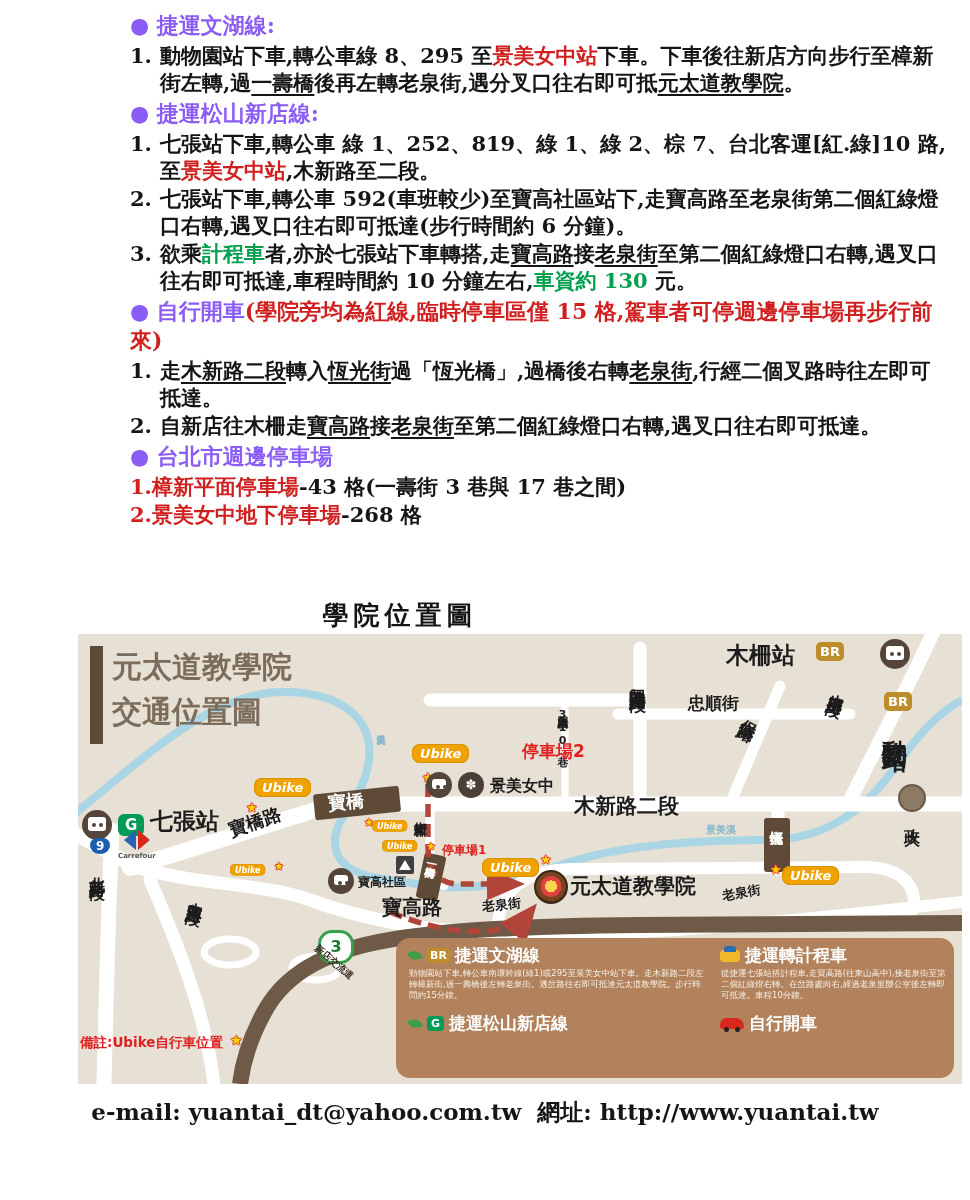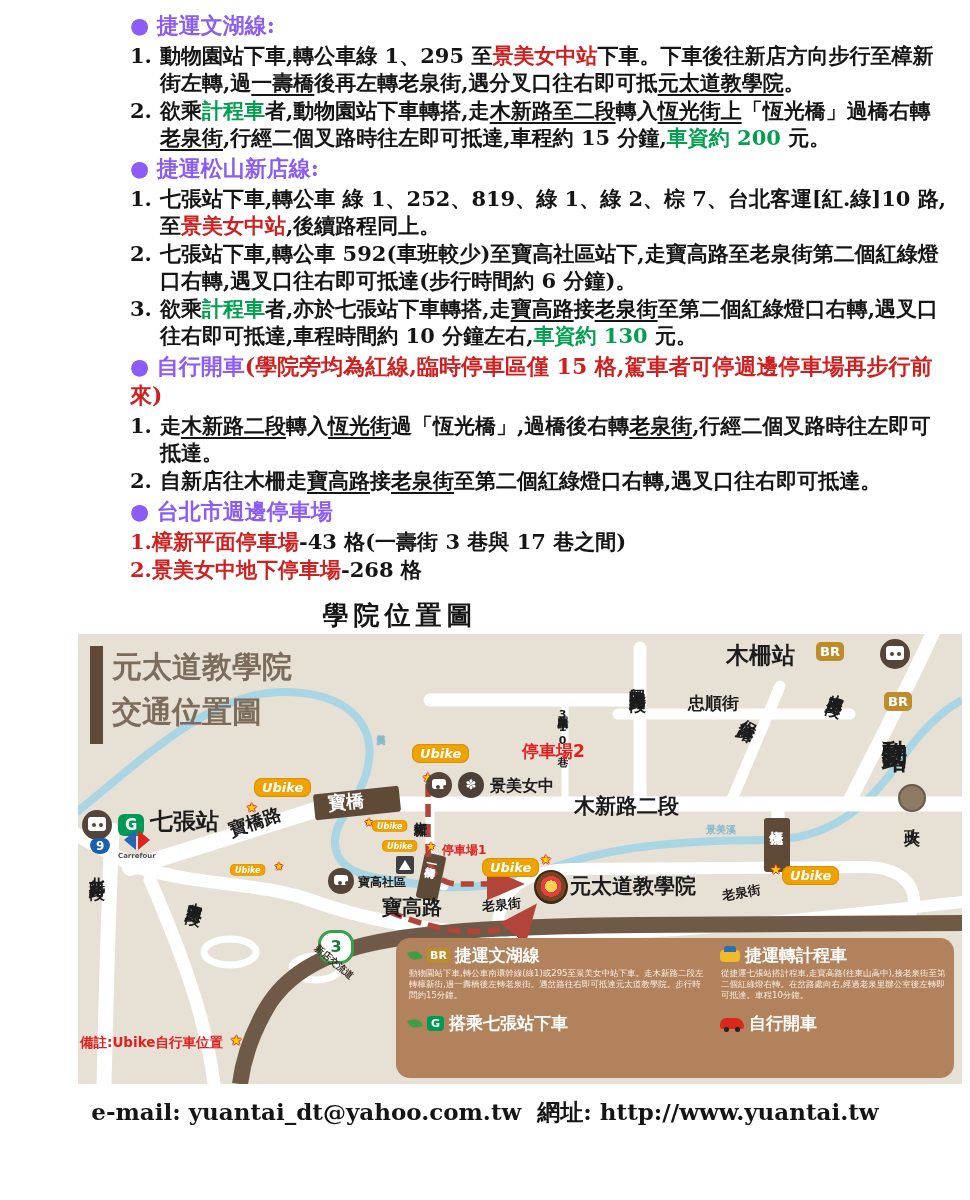--- a/index.html
+++ b/index.html
@@ -74,25 +74,24 @@
   .footer{position:absolute;left:0;top:1095px;width:970px;text-align:center;font-weight:bold;}
   .f1{font-size:24px;line-height:36px;white-space:pre;}
   .f2{font-size:23px;line-height:34px;white-space:pre;}
 </style>
 </head>
 <body>
 
 <div class="doc">
 
   <div class="heading"><span class="b">● 捷運文湖線:</span></div>
-  <div class="item"><span class="num">1. </span><span><span>動物園站下車,轉公車綠 1、295 至</span><span class="r">景美女中站</span><span>下車。下車後往新店方向步行至樟新街左轉,過</span><span class="u">一壽橋</span><span>後再左轉老泉街,遇分叉口往右即可抵</span><span class="u">元太道教學院</span><span>。</span></span></div>
-  <div class="item"><span class="num">2. </span><span><span>欲乘</span><span class="g">計程車</span><span>者,動物園站下車轉搭,走</span><span class="u">木新路至二段</span><span>轉入</span><span class="u">恆光街上</span><span>「恆光橋」過橋右轉</span><span class="u">老泉街</span><span>,行經二個叉路時往左即可抵達,車程約 15 分鐘,</span><span class="g">車資約 200</span><span> 元。</span></span></div>
+  <div class="item"><span class="num">1. </span><span><span>動物園站下車,轉公車綠 8、295 至</span><span class="r">景美女中站</span><span>下車。下車後往新店方向步行至樟新街左轉,過</span><span class="u">一壽橋</span><span>後再左轉老泉街,遇分叉口往右即可抵</span><span class="u">元太道教學院</span><span>。</span></span></div>
 
   <div class="heading"><span class="b">● 捷運松山新店線:</span></div>
-  <div class="item"><span class="num">1.</span><span><span>七張站下車,轉公車 綠 1、252、819、綠 1、綠 2、棕 7、台北客運[紅.綠]10 路,至</span><span class="r">景美女中站</span><span>,後續路程同上。</span></span></div>
+  <div class="item"><span class="num">1.</span><span><span>七張站下車,轉公車 綠 1、252、819、綠 1、綠 2、棕 7、台北客運[紅.綠]10 路,至</span><span class="r">景美女中站</span><span>,木新路至二段。</span></span></div>
   <div class="item"><span class="num">2.</span><span><span>七張站下車,轉公車 592(車班較少)至寶高社區站下,走寶高路至老泉街第二個紅綠燈口右轉,遇叉口往右即可抵達(步行時間約 6 分鐘)。</span></span></div>
   <div class="item"><span class="num">3.</span><span><span>欲乘</span><span class="g">計程車</span><span>者,亦於七張站下車轉搭,走</span><span class="u">寶高路</span><span>接</span><span class="u">老泉街</span><span>至第二個紅綠燈口右轉,遇叉口往右即可抵達,車程時間約 10 分鐘左右,</span><span class="g">車資約 130</span><span> 元。</span></span></div>
 
   <div class="heading"><span class="b">● 自行開車</span><span class="r">(學院旁均為紅線,臨時停車區僅 15 格,駕車者可停週邊停車場再步行前來)</span></div>
   <div class="item"><span class="num">1. </span><span><span>走</span><span class="u">木新路二段</span><span>轉入</span><span class="u">恆光街</span><span>過「恆光橋」,過橋後右轉</span><span class="u">老泉街</span><span>,行經二個叉路時往左即可抵達。</span></span></div>
   <div class="item"><span class="num">2.</span><span><span>自新店往木柵走</span><span class="u">寶高路</span><span>接</span><span class="u">老泉街</span><span>至第二個紅綠燈口右轉,遇叉口往右即可抵達。</span></span></div>
 
   <div class="heading"><span class="b">● 台北市週邊停車場</span></div>
   <div class="flat"><span class="r">1.樟新平面停車場</span><span>-43 格(一壽街 3 巷與 17 巷之間)</span></div>
   <div class="flat"><span class="r">2.景美女中地下停車場</span><span>-268 格</span></div>
@@ -233,21 +232,21 @@
   <div class="panel-h" style="left:330px;top:310px;">
     <span class="leaf"></span>
     <span class="brb2">BR</span>
     <span>捷運文湖線</span>
   </div>
   <div class="panel-b" style="left:331px;top:334px;width:296px;">動物園站下車,轉公車南環幹線(綠1)或295至景美女中站下車。走木新路二段左轉樟新街,過一壽橋後左轉老泉街。遇岔路往右即可抵達元太道教學院。步行時間約15分鐘。</div>
 
   <div class="panel-h" style="left:330px;top:378px;">
     <span class="leaf"></span>
     <span class="gb2">G</span>
-    <span>搭乘七張站下車</span>
+    <span>捷運松山新店線</span>
   </div>
 
   <div class="panel-h" style="left:642px;top:310px;">
     <span class="taxi"></span>
     <span>捷運轉計程車</span>
   </div>
   <div class="panel-b" style="left:643px;top:334px;width:226px;">從捷運七張站搭計程車,走寶高路(往東山高中),接老泉街至第二個紅綠燈右轉。在岔路處向右,經過老泉里辦公室後左轉即可抵達。車程10分鐘。</div>
 
   <div class="panel-h" style="left:642px;top:378px;">
     <span class="car"></span>

